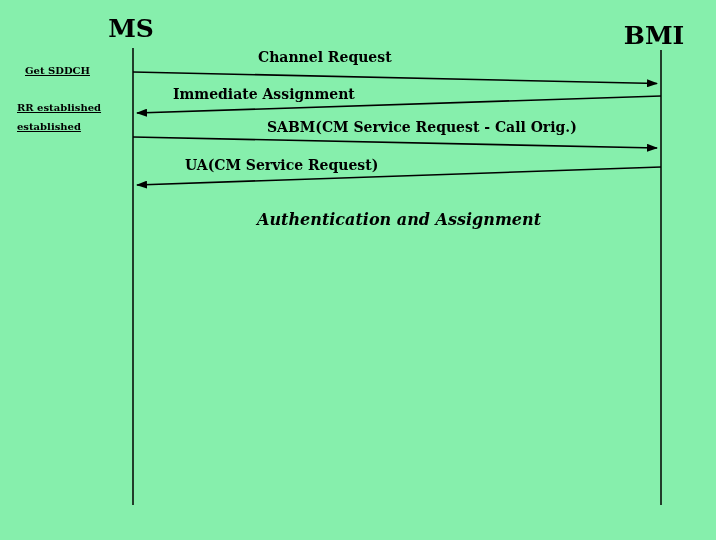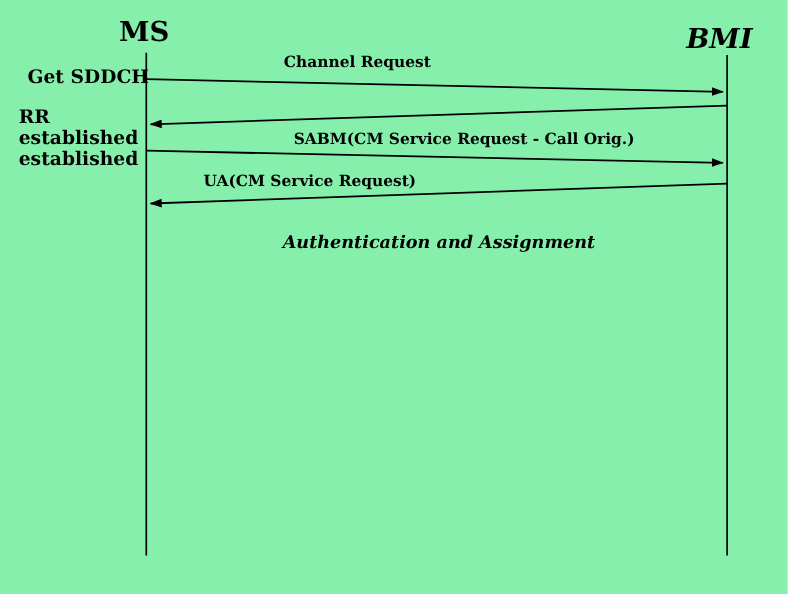--- a/index.html
+++ b/index.html
@@ -18,21 +18,21 @@
   }
   .actor-title {
     position: absolute;
     font-size: 25px;
     font-weight: bold;
     line-height: 25px;
     white-space: nowrap;
     transform: translateX(-50%);
   }
   .actor-title.ms  { left: 131px; top: 16px; }
-  .actor-title.bmi { left: 654px; top: 23px; font-style: italic; }
+  .actor-title.bmi { left: 654px; top: 23px; }
 
   .diagram-canvas {
     position: absolute;
     left: 0; top: 0;
     width: 720px; height: 540px;
   }
   .msg-label {
     position: absolute;
     font-size: 14px;
     font-weight: bold;
@@ -40,23 +40,24 @@
     white-space: nowrap;
     text-align: center;
   }
   .msg-label.m0 { left: 258px; top: 50px; }
   .msg-label.m1 { left: 173px; top: 87px; }
   .msg-label.m2 { left: 267px; top: 120px; }
   .msg-label.m3 { left: 185px; top: 158px; }
 
   .side-note {
     position: absolute;
-    font-size: 17px;
+    font-size: 10px;
     font-weight: bold;
     line-height: 19px;
+    text-decoration: underline;
   }
   .side-note.n0 { left: 25px; top: 61px; white-space: nowrap; }
   .side-note.n1 { left: 17px; top: 98px; width: 112px; }
 
   .phase-label {
     position: absolute;
     left: 257px;
     top: 212px;
     font-size: 16px;
     font-weight: bold;
@@ -85,20 +86,21 @@
     <line x1="661" y1="50" x2="661" y2="505" stroke="#000000" stroke-width="1.5"></line>
 
     <line x1="133" y1="72" x2="657" y2="83.5" stroke="#000000" stroke-width="1.6" marker-end="url(#arrowhead)"></line>
     <line x1="661" y1="96" x2="137" y2="113" stroke="#000000" stroke-width="1.6" marker-end="url(#arrowhead)"></line>
     <line x1="133" y1="137" x2="657" y2="148" stroke="#000000" stroke-width="1.6" marker-end="url(#arrowhead)"></line>
     <line x1="661" y1="167" x2="137" y2="185" stroke="#000000" stroke-width="1.6" marker-end="url(#arrowhead)"></line>
   </svg>
 
   <div class="msg-label m0">Channel Request</div>
 
+  <div class="msg-label m1">Immediate Assignment</div>
 
   <div class="msg-label m3">UA(CM Service Request)</div>
 
   <div class="msg-label m2">SABM(CM Service Request - Call Orig.)</div>
 
   <div class="side-note n0">Get SDDCH</div>
 
   <div class="side-note n1">RR established established</div>
 
   <div class="phase-label">Authentication and Assignment</div>

